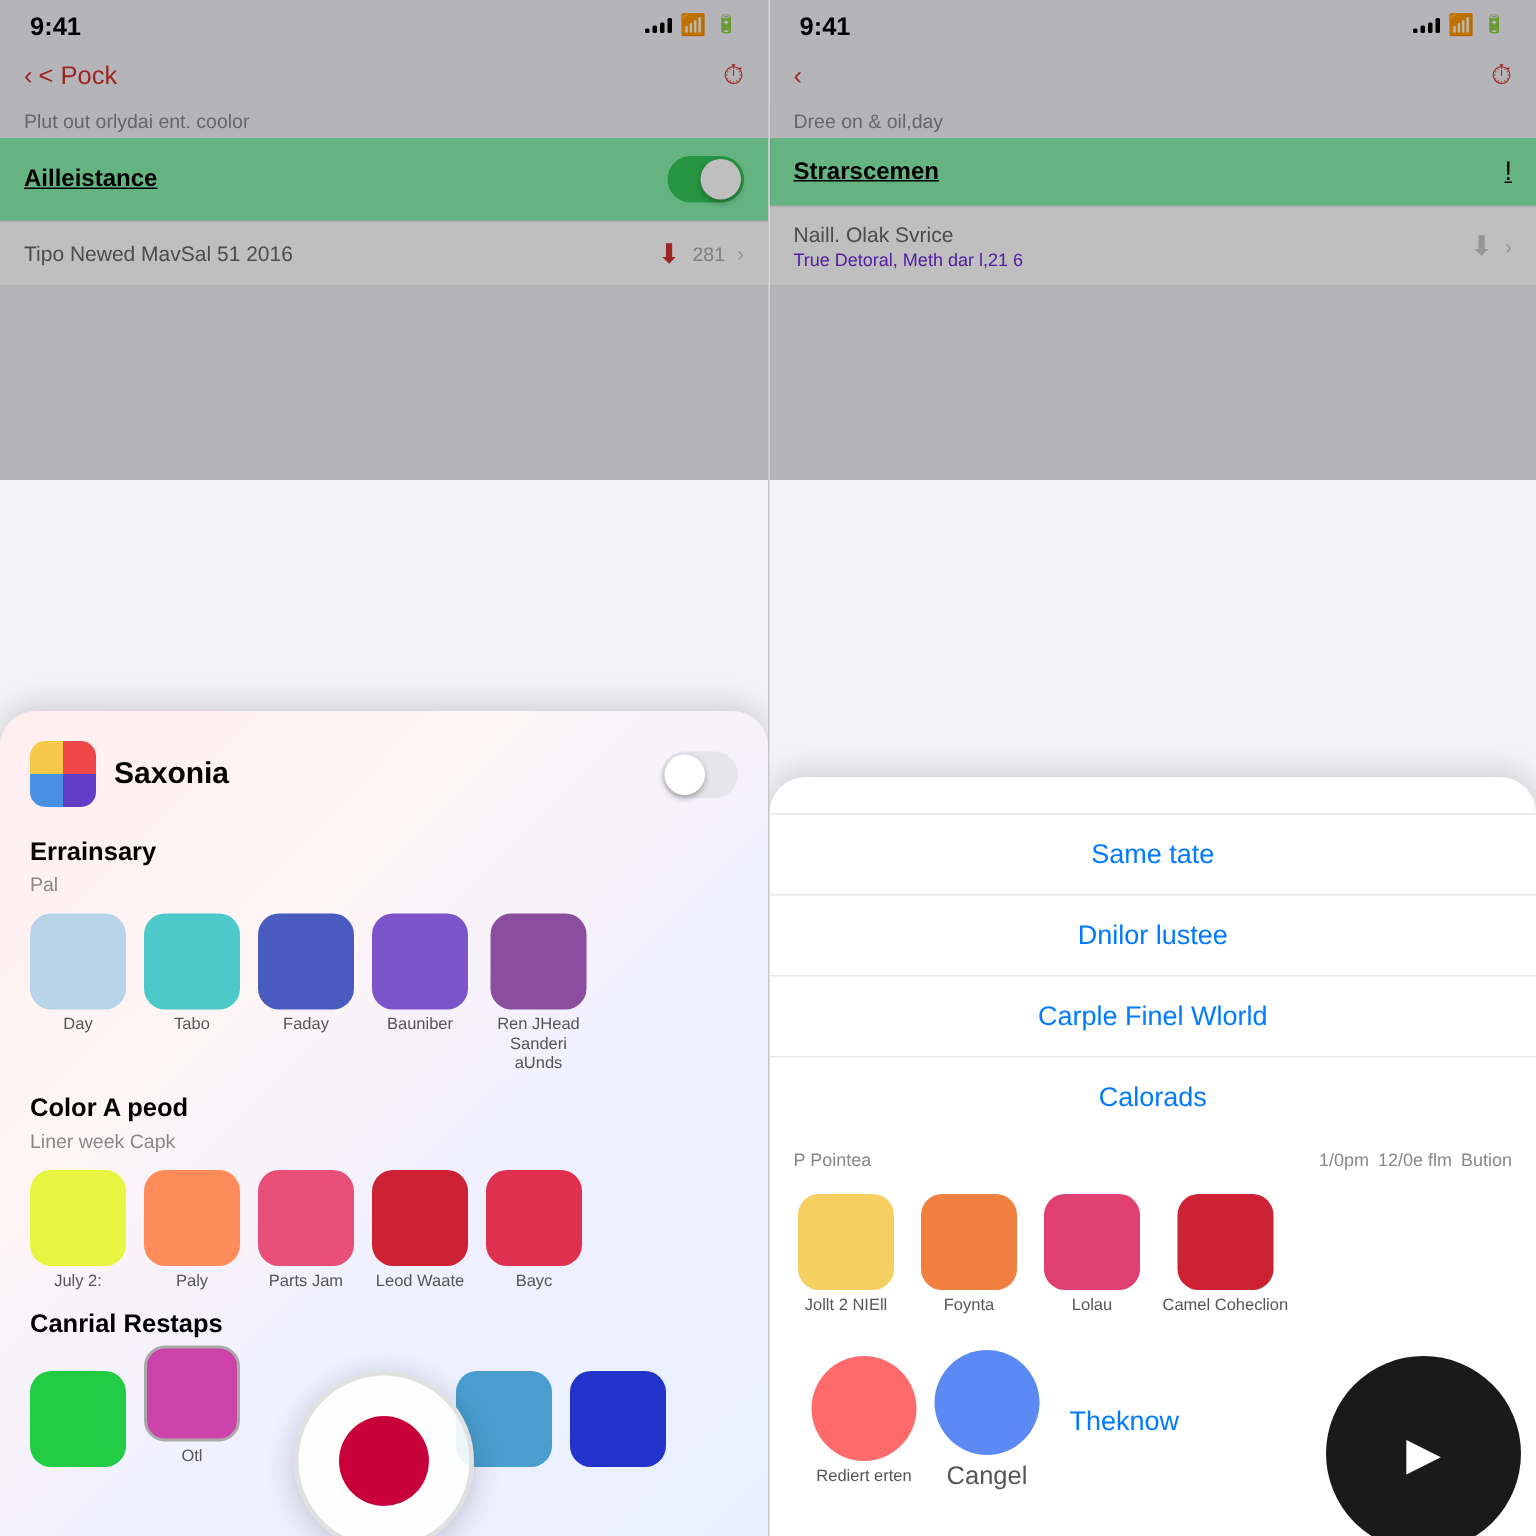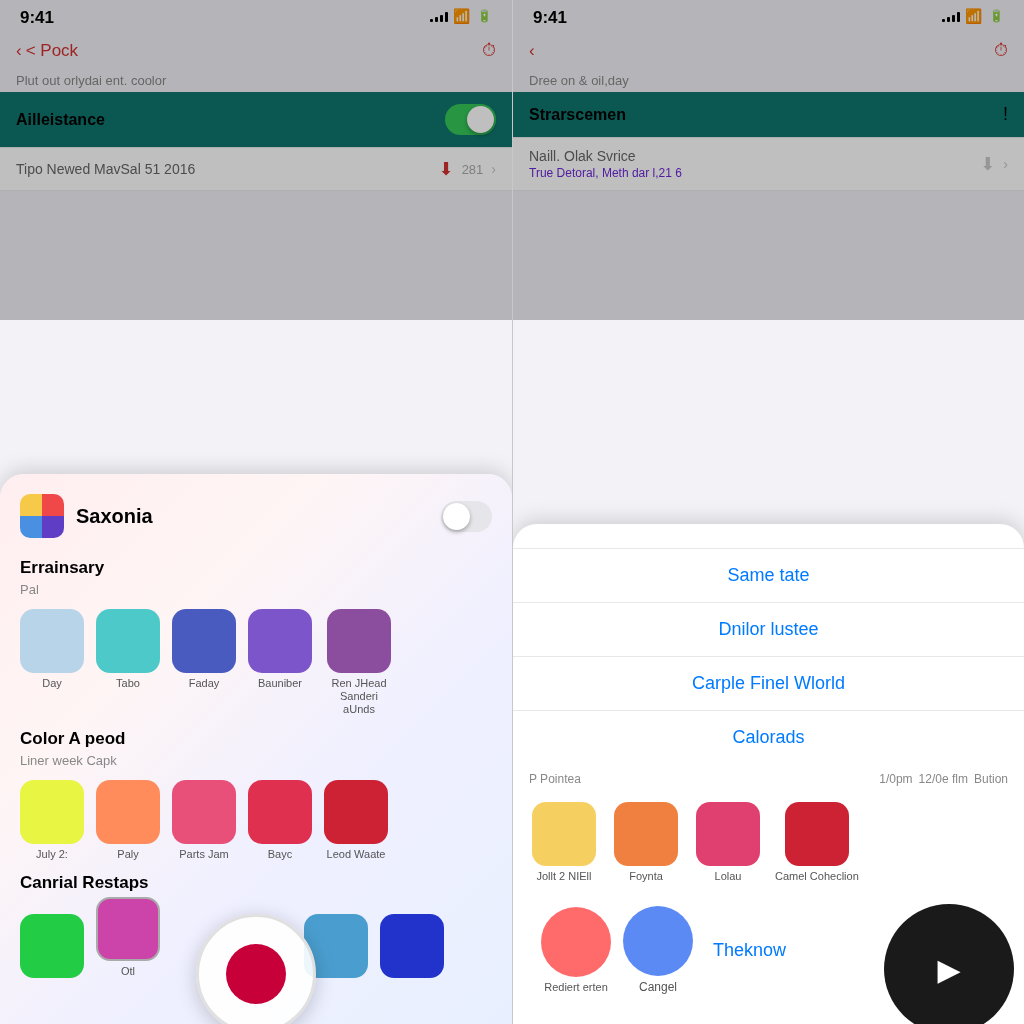--- a/index.html
+++ b/index.html
@@ -77,22 +77,23 @@
     .settings-subtitle {
       font-size: 13px;
       color: #888;
       padding: 4px 16px;
     }
     .settings-row {
       display: flex;
       align-items: center;
       justify-content: space-between;
       padding: 12px 16px;
-      background: #0f766e;
+      background: #86efac;
       border-bottom: 1px solid #e8e8e8;
+      text-decoration: underline;
     }
     .settings-label {
       font-size: 16px;
       font-weight: 600;
       color: #000;
     }
     .toggle-on {
       width: 51px;
       height: 31px;
       background: #34c759;
@@ -437,26 +438,26 @@
       </div>
       <div class="color-item">
         <div class="color-swatch" style="background:#ff8c5a;"></div>
         <span class="color-label">Paly</span>
       </div>
       <div class="color-item">
         <div class="color-swatch" style="background:#e8507a;"></div>
         <span class="color-label">Parts Jam</span>
       </div>
       <div class="color-item">
+        <div class="color-swatch" style="background:#cc2233;"></div>
+        <span class="color-label">Leod Waate</span>
+      </div>
+      <div class="color-item">
         <div class="color-swatch" style="background:#e03050;"></div>
         <span class="color-label">Bayc</span>
-      </div>
-      <div class="color-item">
-        <div class="color-swatch" style="background:#cc2233;"></div>
-        <span class="color-label">Leod Waate</span>
       </div>
     </div>
 
     <div class="color-section-title" style="margin-top:12px;">Canrial Restaps</div>
     <div class="color-row" style="align-items:flex-end;">
       <div class="color-item">
         <div class="color-swatch" style="background:#22cc44;"></div>
       </div>
       <div class="color-item">
         <div class="color-swatch" style="background:#cc44aa;border:2px solid #aaa;"></div>
@@ -555,21 +556,21 @@
       </div>
     </div>
 
     <div class="bottom-actions">
       <div style="display:flex;flex-direction:column;align-items:center;gap:4px;margin-left:12px;">
         <button style="width:70px;height:70px;border-radius:50%;background:#ff6b6b;border:none;"></button>
         <span style="font-size:11px;color:#555;text-align:center;">Rediert erten</span>
       </div>
       <div style="display:flex;flex-direction:column;align-items:center;gap:4px;">
         <button style="width:70px;height:70px;border-radius:50%;background:#5b8af5;border:none;"></button>
-        <span style="font-size:12px;color:#555;text-align:center;">Cangel</span>
+        <span style="font-size:17px;color:#555;text-align:center;">Cangel</span>
       </div>
       <span style="font-size:18px;color:#007aff;font-weight:500;margin-left:8px;">Theknow</span>
     </div>
   </div>
 
   <div class="large-circle-right">
     <span class="circle-inner-icon">▶</span>
   </div>
 
 </div>

